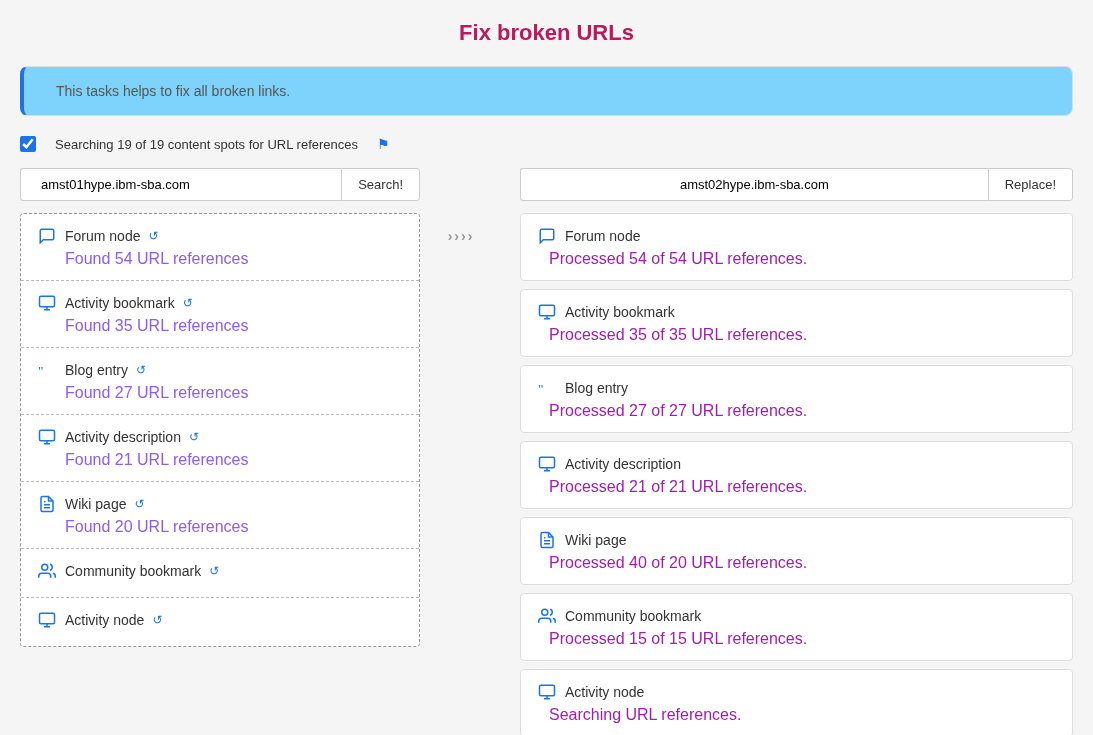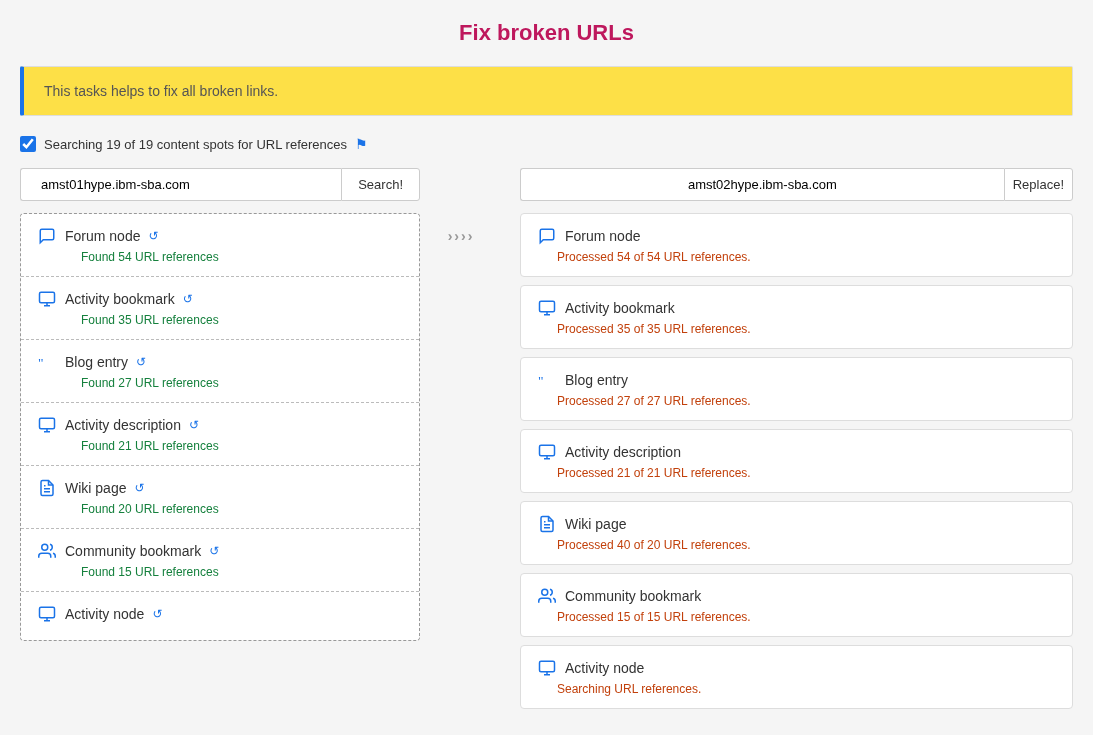--- a/index.html
+++ b/index.html
@@ -17,35 +17,35 @@
       min-height: 735px;
     }
     .page-title {
       text-align: center;
       font-size: 22px;
       font-weight: 600;
       color: #be185d;
       margin-bottom: 20px;
     }
     .info-box {
-      background: #fde047;
+      background: #7dd3fc;
       border: 1px solid #ddd;
       border-left: 4px solid #1a73e8;
-      padding: 16px 20px;
+      padding: 16px 32px;
       margin-bottom: 20px;
-      border-radius: 2px;
+      border-radius: 8px;
     }
     .info-box p {
       color: #555;
       font-size: 14px;
     }
     .search-status {
       display: flex;
       align-items: center;
-      gap: 8px;
+      gap: 19px;
       margin-bottom: 16px;
     }
     .search-status input[type="checkbox"] {
       width: 16px;
       height: 16px;
       accent-color: #1a73e8;
     }
     .search-status-text {
       font-size: 13px;
       color: #333;
@@ -97,21 +97,21 @@
       flex: 1;
       padding: 8px 12px;
       border: 1px solid #ccc;
       border-right: none;
       border-radius: 3px 0 0 3px;
       font-size: 13px;
       outline: none;
       text-align: center;
     }
     .replace-bar button {
-      padding: 8px 8px;
+      padding: 8px 16px;
       background: #fff;
       border: 1px solid #ccc;
       border-radius: 0 3px 3px 0;
       cursor: pointer;
       font-size: 13px;
       color: #333;
     }
     .arrows-container {
       display: flex;
       flex-direction: column;
@@ -165,23 +165,23 @@
       font-size: 14px;
       font-weight: 500;
       color: #333;
     }
     .item-refresh {
       color: #1a73e8;
       font-size: 12px;
       cursor: pointer;
     }
     .item-count {
-      font-size: 12px;
-      color: #15803d;
-      margin-left: 44px;
+      font-size: 16px;
+      color: #8b5cf6;
+      margin-left: 28px;
     }
     .right-items-list {
       display: flex;
       flex-direction: column;
       gap: 8px;
     }
     .right-item-card {
       background: #fff;
       border: 1px solid #ddd;
       border-radius: 4px;
@@ -192,23 +192,23 @@
       align-items: center;
       gap: 8px;
       margin-bottom: 4px;
     }
     .right-item-name {
       font-size: 14px;
       font-weight: 500;
       color: #333;
     }
     .right-item-status {
-      font-size: 12px;
-      color: #c2410c;
-      margin-left: 20px;
+      font-size: 16px;
+      color: #a21caf;
+      margin-left: 12px;
     }
   </style>
 </head>
 <body>
 
 <div class="page-container">
   <h1 class="page-title">Fix broken URLs</h1>
 
   <div class="info-box">
     <p>This tasks helps to fix all broken links.</p>
@@ -303,21 +303,20 @@
                 <svg width="18" height="18" viewBox="0 0 24 24" fill="none" stroke="#1a73e8" stroke-width="2">
                   <path d="M17 21v-2a4 4 0 0 0-4-4H5a4 4 0 0 0-4 4v2"></path>
                   <circle cx="9" cy="7" r="4"></circle>
                   <path d="M23 21v-2a4 4 0 0 0-3-3.87"></path>
                   <path d="M16 3.13a4 4 0 0 1 0 7.75"></path>
                 </svg>
               </span>
         <span class="item-name">Community bookmark</span>
         <span class="item-refresh">↺</span>
       </div>
-      <div class="item-count">Found 15 URL references</div>
     </div>
           <div class="item-card">
       <div class="item-card-header">
         <span class="item-icon">
                 <svg width="18" height="18" viewBox="0 0 24 24" fill="none" stroke="#1a73e8" stroke-width="2">
                   <rect x="2" y="3" width="20" height="14" rx="2"></rect>
                   <line x1="8" y1="21" x2="16" y2="21"></line>
                   <line x1="12" y1="17" x2="12" y2="21"></line>
                 </svg>
               </span>

